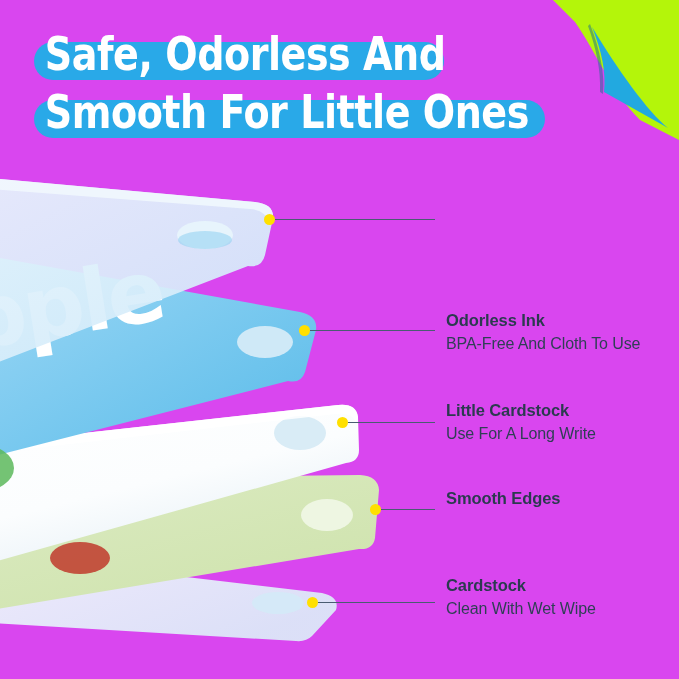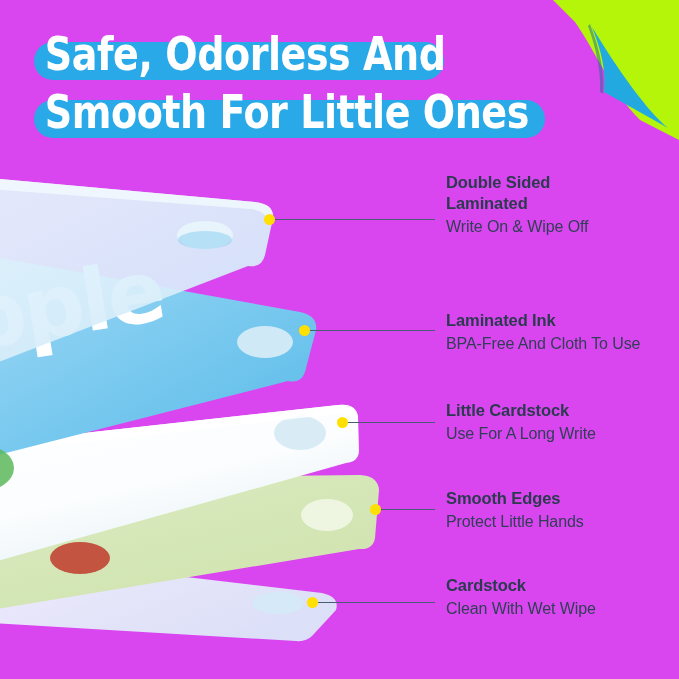--- a/index.html
+++ b/index.html
@@ -197,45 +197,39 @@
     <g>
       <path d="M -60 20 L 295 52 Q 314 54 313 68 L 305 105 Q 302 118 288 116 L -60 250 Z" fill="url(#gPaleTop)" opacity="0.93"></path>
       <ellipse cx="245" cy="85" rx="28" ry="14" fill="#e7f4fc"></ellipse>
       <ellipse cx="245" cy="90" rx="27" ry="9" fill="#8ecff0" opacity="0.55"></ellipse>
       <path d="M -60 20 L 295 52 Q 314 54 313 68 L 310 74 Q 306 60 290 59 L -60 32 Z" fill="#f2fafe" opacity="0.8"></path>
     </g>
   </svg>
 
   <span class="dot" style="left:264px; top:214px;"></span>
   <span class="leader" style="left:275px; top:219px; width:160px;"></span>
-  <div class="callout" style="left:446px; top:172px;">
-    <span class="callout-title">Double Sided
-Laminated</span>
-    <span class="callout-sub">Write On &amp; Wipe Off</span>
-  </div>
 
   <span class="dot" style="left:299px; top:325px;"></span>
   <span class="leader" style="left:310px; top:330px; width:125px;"></span>
   <div class="callout" style="left:446px; top:310px;">
-    <span class="callout-title">Laminated Ink</span>
+    <span class="callout-title">Odorless Ink</span>
     <span class="callout-sub">BPA-Free And Cloth To Use</span>
   </div>
 
   <span class="dot" style="left:337px; top:417px;"></span>
   <span class="leader" style="left:348px; top:422px; width:87px;"></span>
   <div class="callout" style="left:446px; top:400px;">
     <span class="callout-title">Little Cardstock</span>
     <span class="callout-sub">Use For A Long Write</span>
   </div>
 
   <span class="dot" style="left:370px; top:504px;"></span>
   <span class="leader" style="left:381px; top:509px; width:54px;"></span>
   <div class="callout" style="left:446px; top:488px;">
     <span class="callout-title">Smooth Edges</span>
-    <span class="callout-sub">Protect Little Hands</span>
   </div>
 
   <span class="dot" style="left:307px; top:597px;"></span>
   <span class="leader" style="left:318px; top:602px; width:117px;"></span>
   <div class="callout" style="left:446px; top:575px;">
     <span class="callout-title">Cardstock</span>
     <span class="callout-sub">Clean With Wet Wipe</span>
   </div>
 
 </div>

